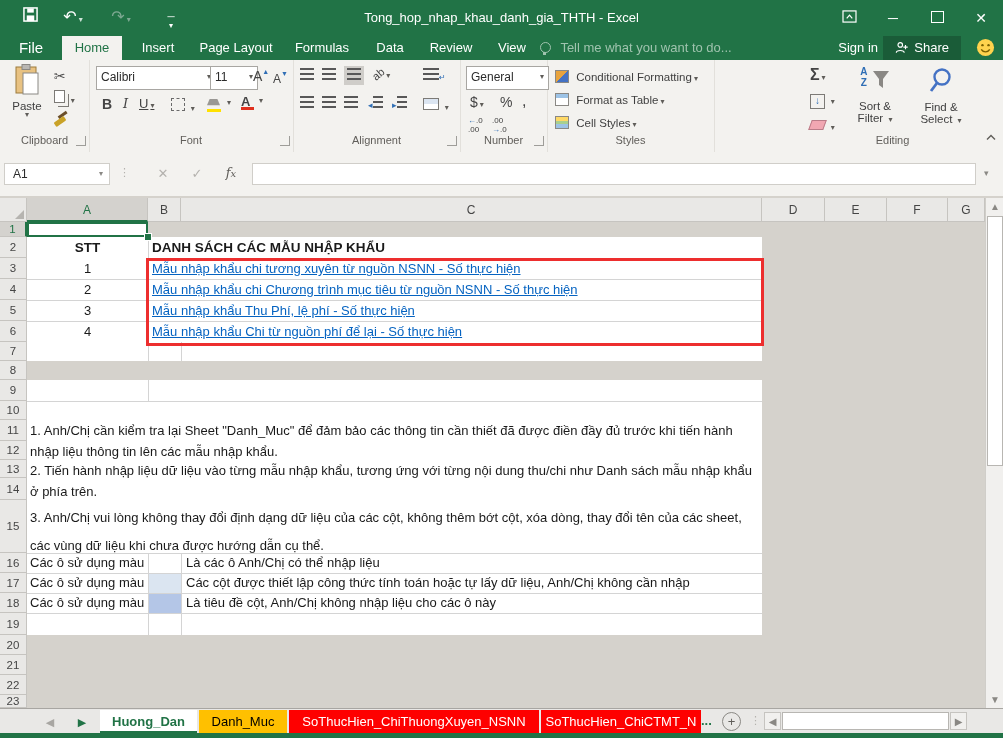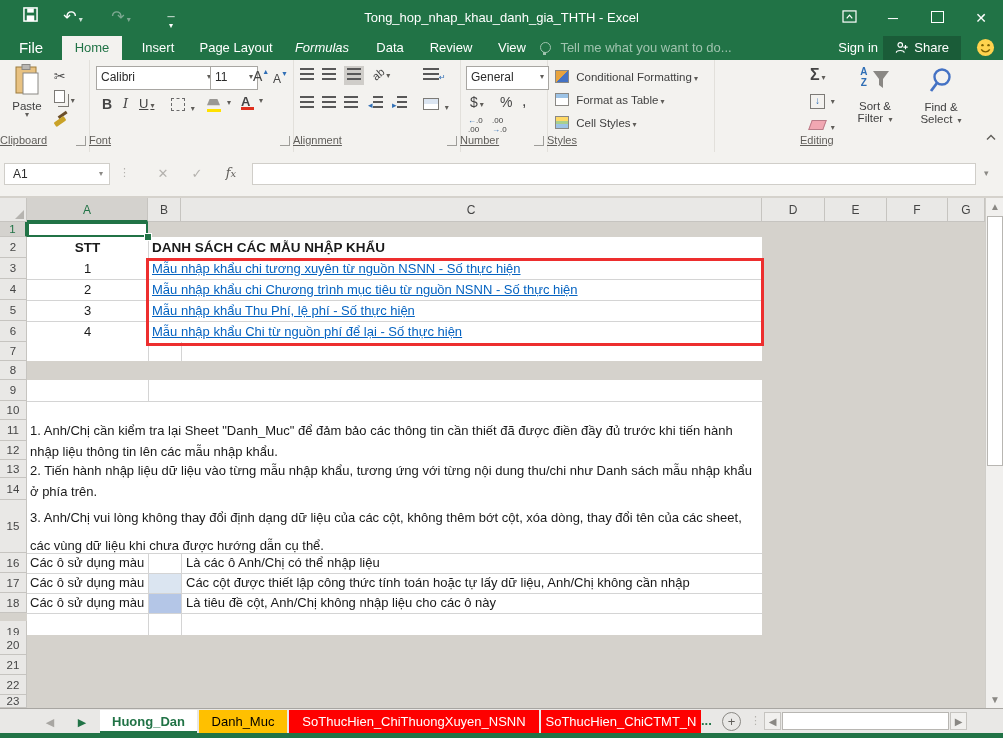--- a/index.html
+++ b/index.html
@@ -16,21 +16,21 @@
          font-size:13px;color:#fff;}
   .winctl{position:absolute;top:0;width:44px;height:36px;text-align:center;line-height:36px;color:#fff;font-size:14px;}
   #tellme{position:absolute;top:0;height:24px;line-height:24px;color:#9fc3ae;font-size:13px;}
   .bulb{display:inline-block;width:9px;height:9px;border:1.5px solid #9fc3ae;border-radius:50%;position:relative;top:1px;margin-right:6px;}
   .bulb:after{content:"";position:absolute;left:2px;top:9px;width:3px;height:3px;background:#9fc3ae;}
   #signin{position:absolute;top:0;height:24px;line-height:24px;color:#fff;font-size:13px;}
   #sharebtn{position:absolute;top:0;height:24px;line-height:24px;background:#1a5c38;color:#fff;font-size:13px;padding:0 12px;}
   
   #ribbon{position:absolute;left:0;top:60px;width:1003px;height:92px;background:#f3f2ef;border-bottom:1px solid #d8d6d2;}
   .rgroup{position:absolute;top:0;height:92px;border-right:1px solid #e2e0db;}
-  .glabel{position:absolute;left:0;right:0;top:74px;text-align:left;font-size:11px;color:#605e5a;text-decoration:underline;}
+  .glabel{position:absolute;left:0;right:0;top:74px;text-align:center;font-size:11px;color:#605e5a;}
   .launcher{position:absolute;right:3px;top:76px;width:9px;height:9px;border-left:1px solid #8a8884;border-bottom:1px solid #8a8884;transform:rotate(-90deg);opacity:.8;}
   .rbtn{position:absolute;color:#444;font-size:13px;}
   .combo{position:absolute;background:#fff;border:1px solid #aoa;border:1px solid #a8a6a2;font-size:12px;color:#2b2b2b;line-height:20px;padding:0 4px;}
   .combo .dd{float:right;color:#5f5d59;line-height:20px;}
   .bars{display:inline-block;width:14px;height:12px;background:repeating-linear-gradient(#585858 0 2px,transparent 2px 5px);}
   .selbtn{background:#cfcdc9;}
   .rlabel{font-size:11.5px;color:#3f3f3f;white-space:nowrap;}
   .sicon{display:inline-block;width:14px;height:13px;vertical-align:-2px;margin-right:4px;border:1px solid #8a8884;box-sizing:border-box;}
   
   #fbar{position:absolute;left:0;top:152px;width:1003px;height:44px;background:#f3f2ef;border-bottom:1px solid #cbc9c5;}
@@ -91,21 +91,21 @@
     </div>
     <div class="winctl" style="right:0;">✕</div>
   </div>
 
   <div id="tabrow">
     <div id="ribbon-tabs">
         <div style="left: 8px; top: 0px; width: 46px; height: 24px; line-height: 24px; text-align: center; font-size: 15px; color: rgb(255, 255, 255); background: transparent; position: absolute;">File</div>
         <div style="left: 62px; top: 0px; width: 60px; height: 24px; line-height: 24px; text-align: center; font-size: 13px; color: rgb(33, 115, 70); background: rgb(243, 242, 239); position: absolute;">Home</div>
         <div style="left: 130px; top: 0px; width: 56px; height: 24px; line-height: 24px; text-align: center; font-size: 13px; color: rgb(255, 255, 255); background: transparent; position: absolute;">Insert</div>
         <div style="left: 194px; top: 0px; width: 84px; height: 24px; line-height: 24px; text-align: center; font-size: 13px; color: rgb(255, 255, 255); background: transparent; position: absolute;">Page Layout</div>
-        <div style="left: 286px; top: 0px; width: 72px; height: 24px; line-height: 24px; text-align: center; font-size: 13px; color: rgb(255, 255, 255); background: transparent; position: absolute; font-style: italic;">Formulas</div>
+        <div style="left: 286px; top: 0px; width: 72px; height: 24px; line-height: 24px; text-align: center; font-size: 13px; color: rgb(255, 255, 255); background: transparent; position: absolute;">Formulas</div>
         <div style="left: 366px; top: 0px; width: 48px; height: 24px; line-height: 24px; text-align: center; font-size: 13px; color: rgb(255, 255, 255); background: transparent; position: absolute;">Data</div>
         <div style="left: 422px; top: 0px; width: 58px; height: 24px; line-height: 24px; text-align: center; font-size: 13px; color: rgb(255, 255, 255); background: transparent; position: absolute;">Review</div>
         <div style="left: 488px; top: 0px; width: 48px; height: 24px; line-height: 24px; text-align: center; font-size: 13px; color: rgb(255, 255, 255); background: transparent; position: absolute;">View</div>
       </div>
     <div id="tellme" style="left:540px;">
       <span class="bulb"></span>
       <span>Tell me what you want to do...</span>
     </div>
     <div id="signin" style="right:125px;"><span>Sign in</span></div>
     <div id="sharebtn" style="right:42px;">
@@ -291,21 +291,21 @@
         <div class="rhead" style="top: 184px; height: 21px; line-height: 21px; position: absolute;">9</div>
         <div class="rhead" style="top: 205px; height: 19px; line-height: 19px; position: absolute;">10</div>
         <div class="rhead" style="top: 224px; height: 21px; line-height: 21px; position: absolute;">11</div>
         <div class="rhead" style="top: 245px; height: 19px; line-height: 19px; position: absolute;">12</div>
         <div class="rhead" style="top: 264px; height: 18px; line-height: 18px; position: absolute;">13</div>
         <div class="rhead" style="top: 282px; height: 22px; line-height: 22px; position: absolute;">14</div>
         <div class="rhead" style="top: 304px; height: 53px; line-height: 53px; position: absolute;">15</div>
         <div class="rhead" style="top: 357px; height: 20px; line-height: 20px; position: absolute;">16</div>
         <div class="rhead" style="top: 377px; height: 20px; line-height: 20px; position: absolute;">17</div>
         <div class="rhead" style="top: 397px; height: 20px; line-height: 20px; position: absolute;">18</div>
-        <div class="rhead" style="top: 417px; height: 22px; line-height: 22px; position: absolute; margin-top: 8px;">19</div>
+        <div class="rhead" style="top: 417px; height: 22px; line-height: 22px; position: absolute;">19</div>
         <div class="rhead" style="top: 439px; height: 20px; line-height: 20px; position: absolute;">20</div>
         <div class="rhead" style="top: 459px; height: 20px; line-height: 20px; position: absolute;">21</div>
         <div class="rhead" style="top: 479px; height: 20px; line-height: 20px; position: absolute;">22</div>
         <div class="rhead" style="top: 499px; height: 13px; line-height: 13px; position: absolute;">23</div>
       </div>
 
     <div class="white" style="left:27px;top:41px;width:735px;height:124px;"></div>
     <div class="white" style="left:27px;top:184px;width:735px;height:255px;"></div>
 
     <div id="gridlines">

